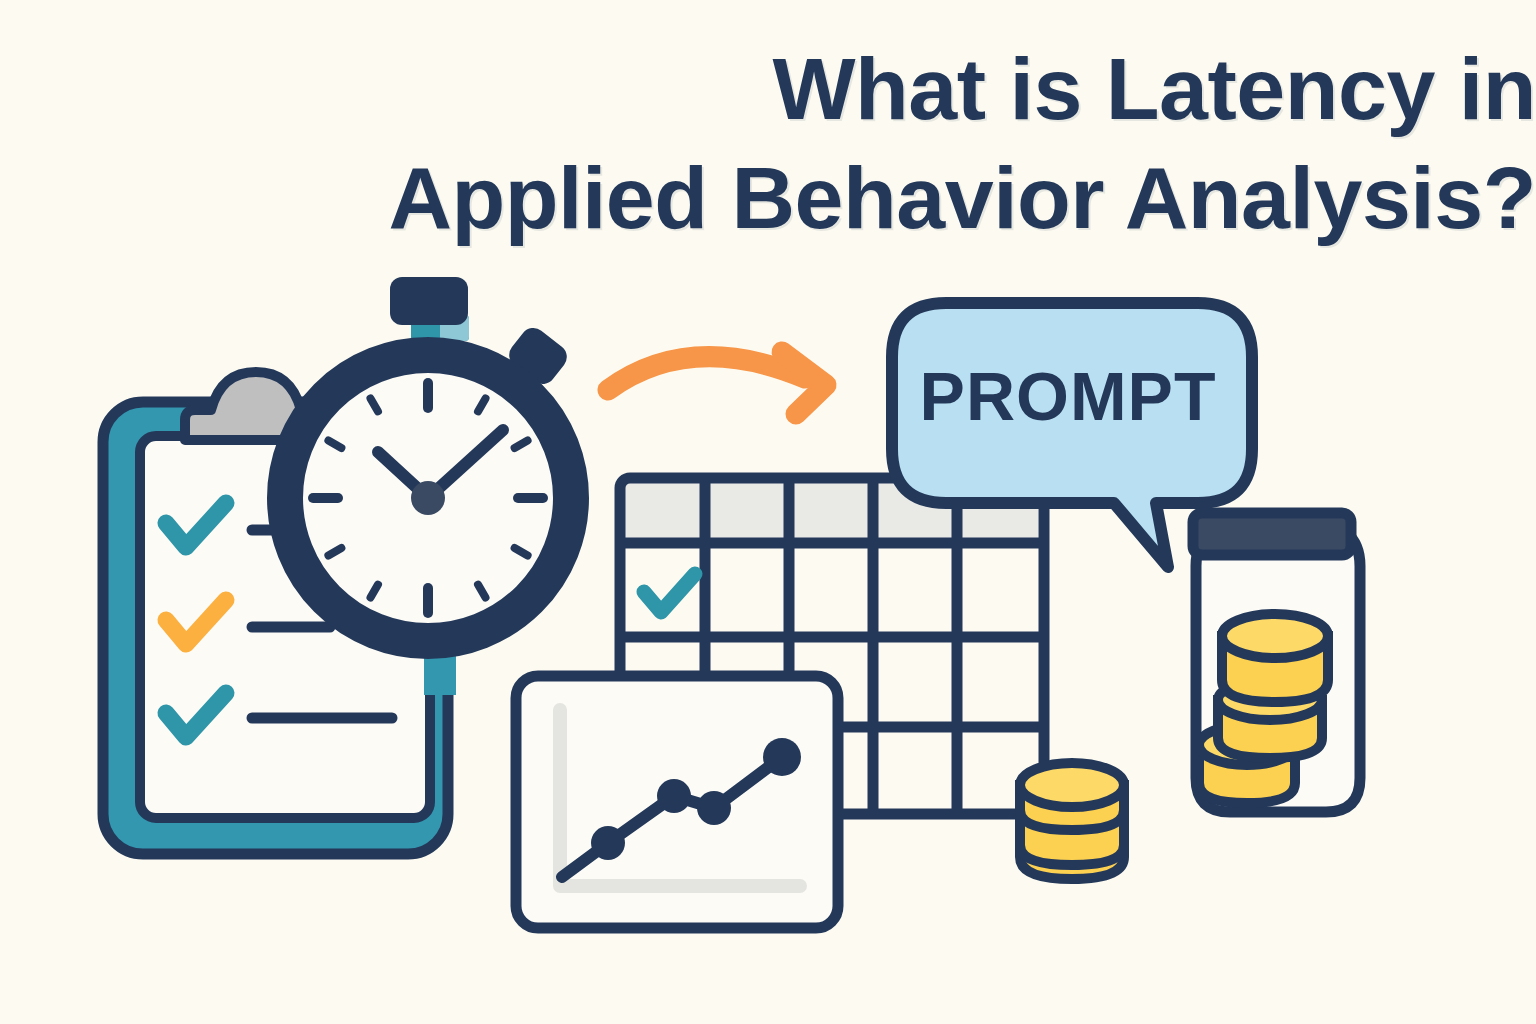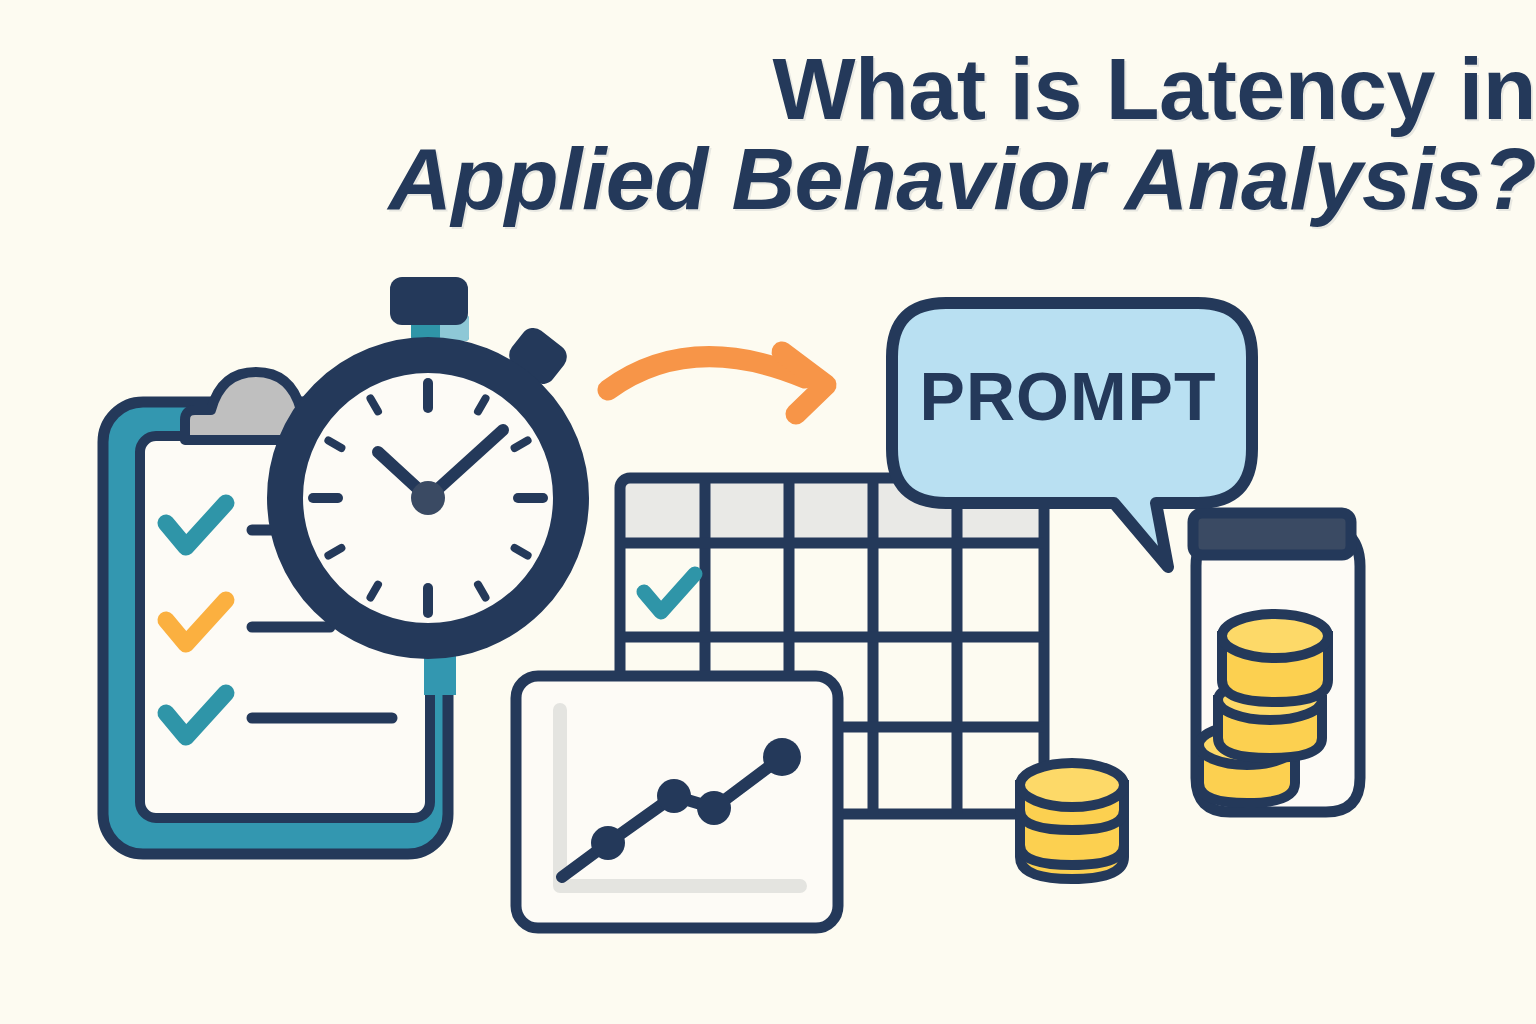--- a/index.html
+++ b/index.html
@@ -31,21 +31,21 @@
     letter-spacing: -0.5px;
   }
   .title-line {
     display: block;
     font-size: 88px;
     font-family: "Liberation Sans", sans-serif;
     font-weight: 700;
     color: #24395a;
     text-shadow: 2px 2px 0 rgba(36,57,90,0.10);
   }
-  .title-line-2 { margin-top: 0; font-style: italic; }
+  .title-line-2 { margin-top: 19px; }
 
   #art {
     position: absolute;
     left: 0;
     top: 0;
     width: 1536px;
     height: 1024px;
   }
   .sr { position:absolute; width:1px; height:1px; overflow:hidden; clip:rect(0 0 0 0); }
 </style>

